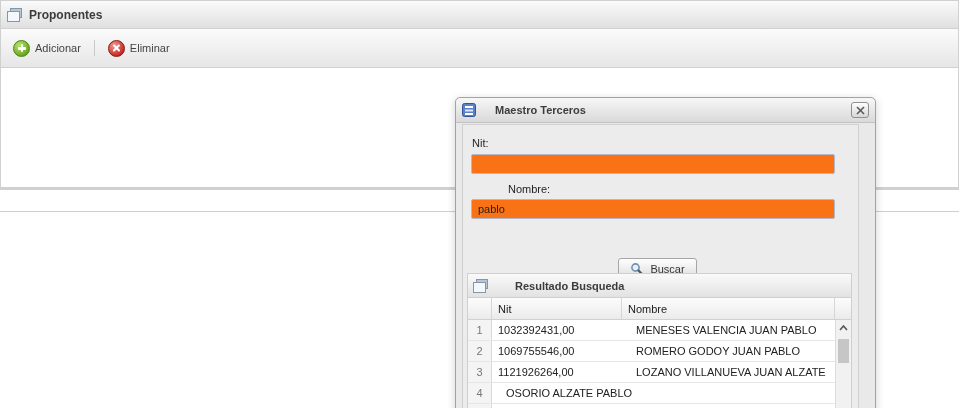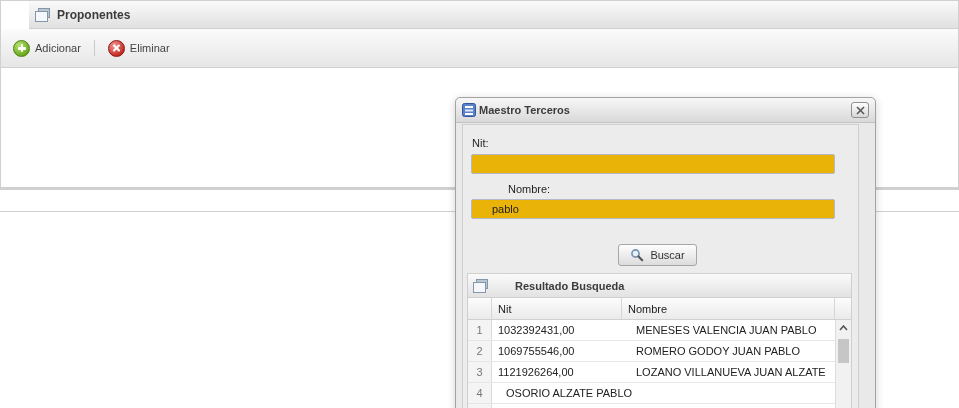--- a/index.html
+++ b/index.html
@@ -2,21 +2,21 @@
 <html style="--accent-add: #69a61b; --accent-delete: #c32620; --header-text: #3c3c3c; --border: #d0d0d0; --input-border: #b5b8c8;"><head>
 <meta charset="utf-8">
 <style>
   * { margin:0; padding:0; box-sizing:border-box; }
   html,body { width:959px; height:408px; overflow:hidden; background:#fff;
     font-family:"Liberation Sans", sans-serif; font-size:11px; color:#222; }
 
   
   .main-panel { position:absolute; left:0; top:0; width:959px; border:1px solid var(--border,#d5d5d5); background:#fff; }
   .p-header { height:28px; display:flex; align-items:center; gap:6px; padding:0 6px;
-    background:linear-gradient(#fafafa,#e0e0e0); border-bottom:1px solid var(--border,#d0d0d0);margin-left:28px; }
+    background:linear-gradient(#fafafa,#e0e0e0); border-bottom:1px solid var(--border,#d0d0d0); }
   .p-title { font-weight:bold; font-size:12px; color:var(--header-text,#3c3c3c); }
   .p-toolbar { height:39px; display:flex; align-items:center; padding:0 6px;
     background:linear-gradient(#fbfbfb,#e6e6e6); border-bottom:1px solid var(--border,#d0d0d0); }
   .tb-btn { display:inline-flex; align-items:center; gap:5px; padding:2px 5px; border:1px solid transparent;
     border-radius:3px; cursor:pointer; color:#444; }
   .tb-sep { width:1px; height:16px; background:#c9c9c9; margin:0 7px; }
   .p-colheader { height:25px; display:flex; background:linear-gradient(#fcfcfc,#ececec);
     border-bottom:1px solid var(--border,#d0d0d0); }
   .p-colheader .col { display:flex; align-items:center; padding:0 7px; color:#212121; }
   .col-proponente { width:661px; border-right:1px solid #d0d0d0; }
@@ -38,36 +38,36 @@
   .del-icon { background:radial-gradient(circle at 35% 30%, #f29a93, var(--accent-delete,#c32620) 75%); border:1px solid #8c1510; }
   .del-icon::before, .del-icon::after { content:""; position:absolute; left:3px; top:6.8px; width:9px; height:2.2px;
     background:#fff; border-radius:1px; }
   .del-icon::before { transform:rotate(45deg); }
   .del-icon::after { transform:rotate(-45deg); }
 
   
   .dialog { position:absolute; left:455px; top:97px; width:421px; height:360px; z-index:10;
     background:#e9e9e9; border:1px solid #a3a3a3; border-radius:5px 5px 0 0;
     box-shadow:0 2px 8px rgba(0,0,0,0.18); }
-  .d-header { height:25px; display:flex; align-items:center; gap:3px; padding:0 6px;
+  .d-header { height:25px; display:flex; align-items:center; gap:19px; padding:0 6px;
     background:linear-gradient(#f7f7f7,#d9d9d9); border-bottom:1px solid #c2c2c2; border-radius:5px 5px 0 0; }
   .d-title { font-weight:bold; color:var(--header-text,#424242); flex:1; }
   .d-close { width:18px; height:16px; border:1px solid #8f8f8f; border-radius:3px;
     background:linear-gradient(#fdfdfd,#d8d8d8); display:flex; align-items:center; justify-content:center;
     cursor:pointer; color:#555; font-size:9px; line-height:1; font-weight:bold; }
   .d-inner { position:absolute; left:6px; top:26px; width:397px; bottom:-1px;
     border:1px solid #cfcfcf; background:#ececec; }
   .f-label { position:absolute; left:9px; color:#1f1f1f; }
   .lbl-nit { top:12px; }
   .lbl-nombre { top:58px;padding-left:36px; }
   .f-input { position:absolute; left:8px; width:364px; height:20px; border:1px solid var(--input-border,#b5b8c8);
-    border-radius:2px; background:#eab308; padding:0 20px; font-family:"Liberation Sans",sans-serif; font-size:11px; color:#222; }
+    border-radius:2px; background:#f97316; padding:0 6px; font-family:"Liberation Sans",sans-serif; font-size:11px; color:#222; }
   .inp-nit { top:29px; }
   .inp-nombre { top:74px; }
-  .buscar-btn { position:absolute; left:155px; top:119px; width:79px; height:22px;
+  .buscar-btn { position:absolute; left:155px; top:133px; width:79px; height:22px;
     display:flex; align-items:center; justify-content:center; gap:6px;
     border:1px solid #a6a6a6; border-radius:3px; background:linear-gradient(#fefefe,#dcdcdc);
     cursor:pointer; color:#333; }
   .buscar-btn svg { flex:0 0 auto; }
 
   
   .results { position:absolute; left:4px; top:148px; width:385px; bottom:0;
     border:1px solid #cfcfcf; background:#fff; }
   .r-header { height:24px; display:flex; align-items:center; gap:6px; padding:0 5px;
     background:linear-gradient(#fafafa,#e2e2e2); border-bottom:1px solid #cfcfcf; }

